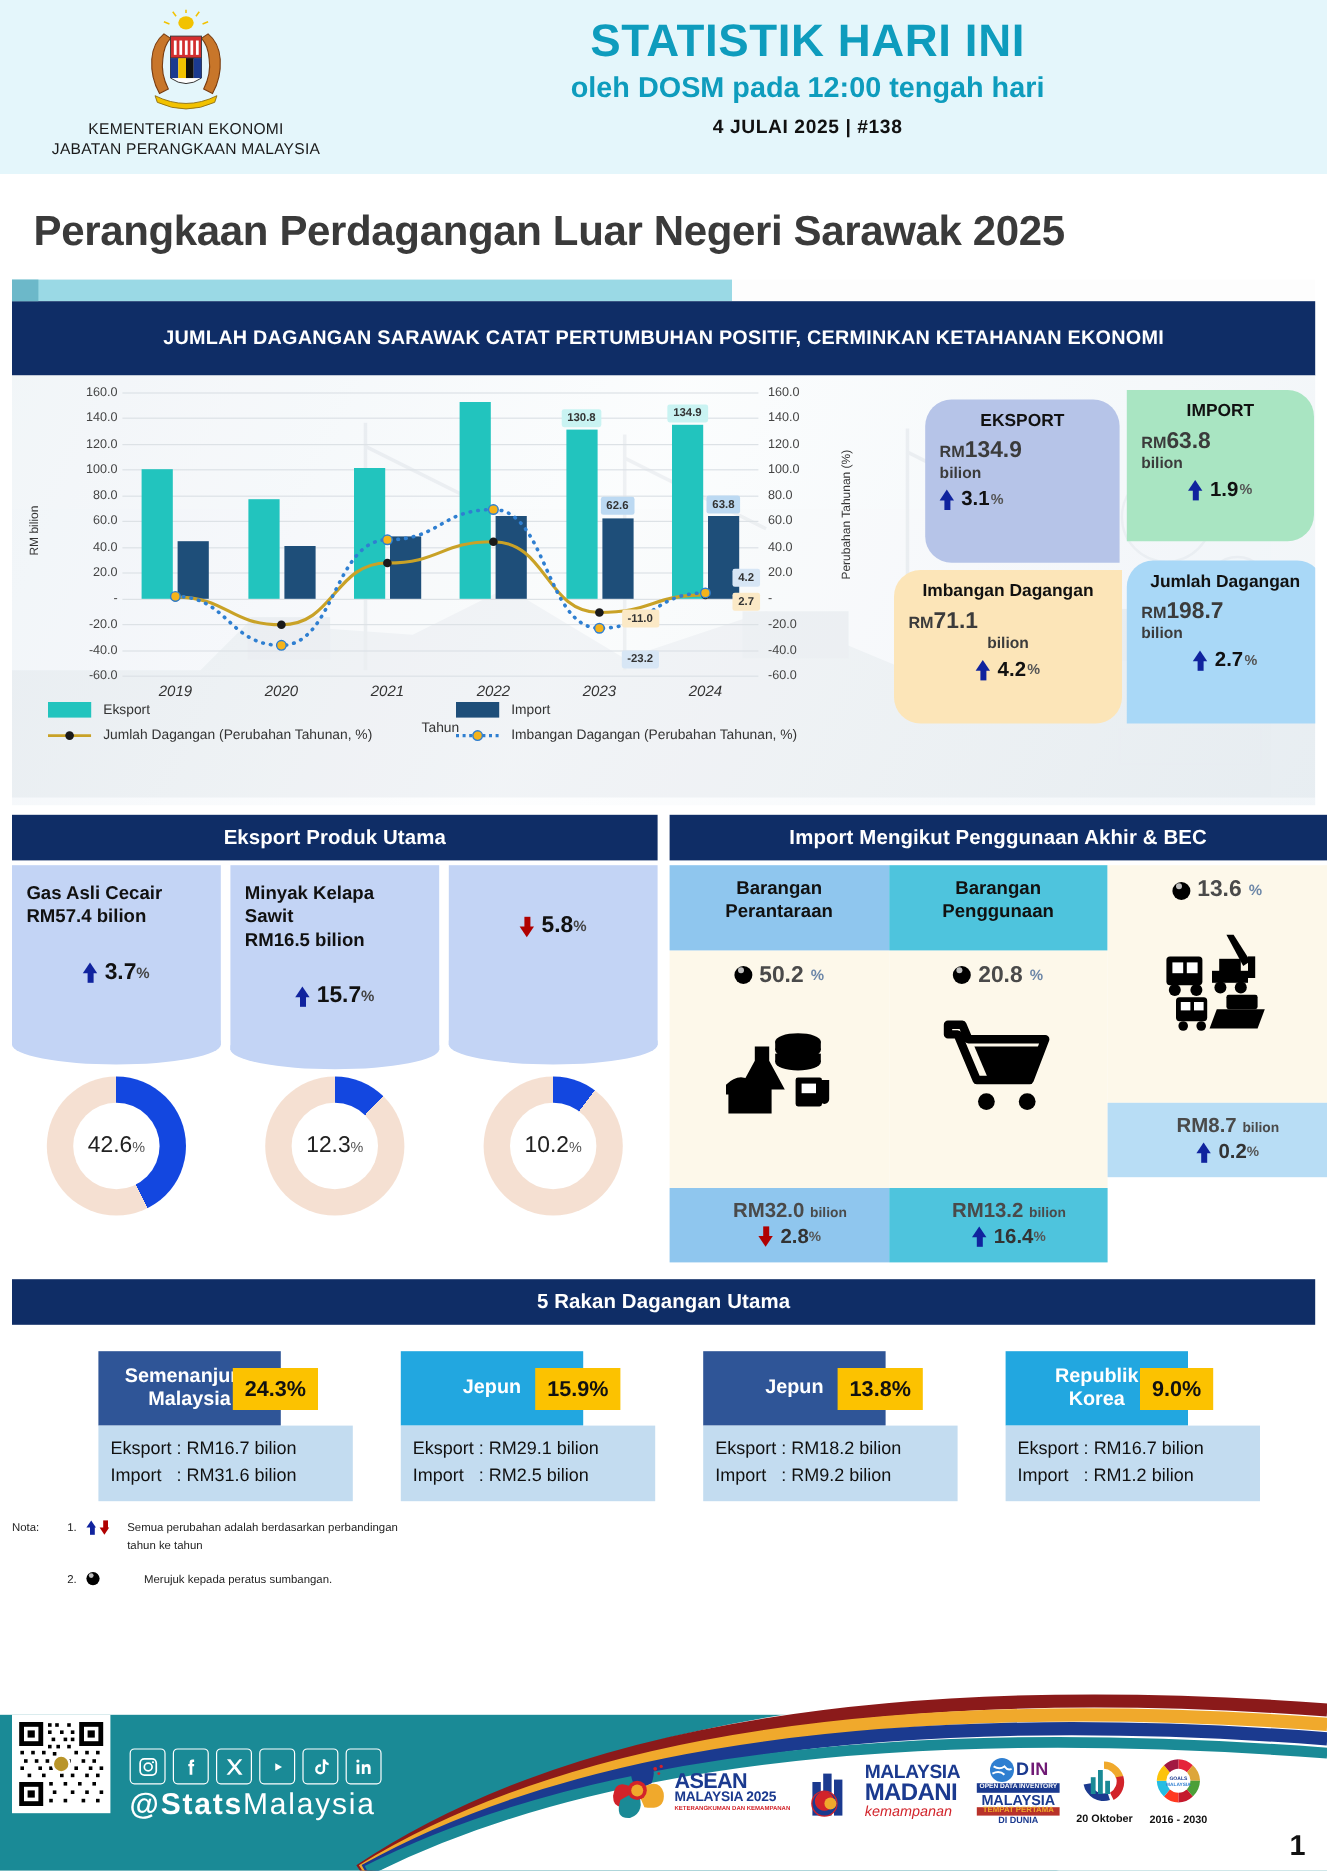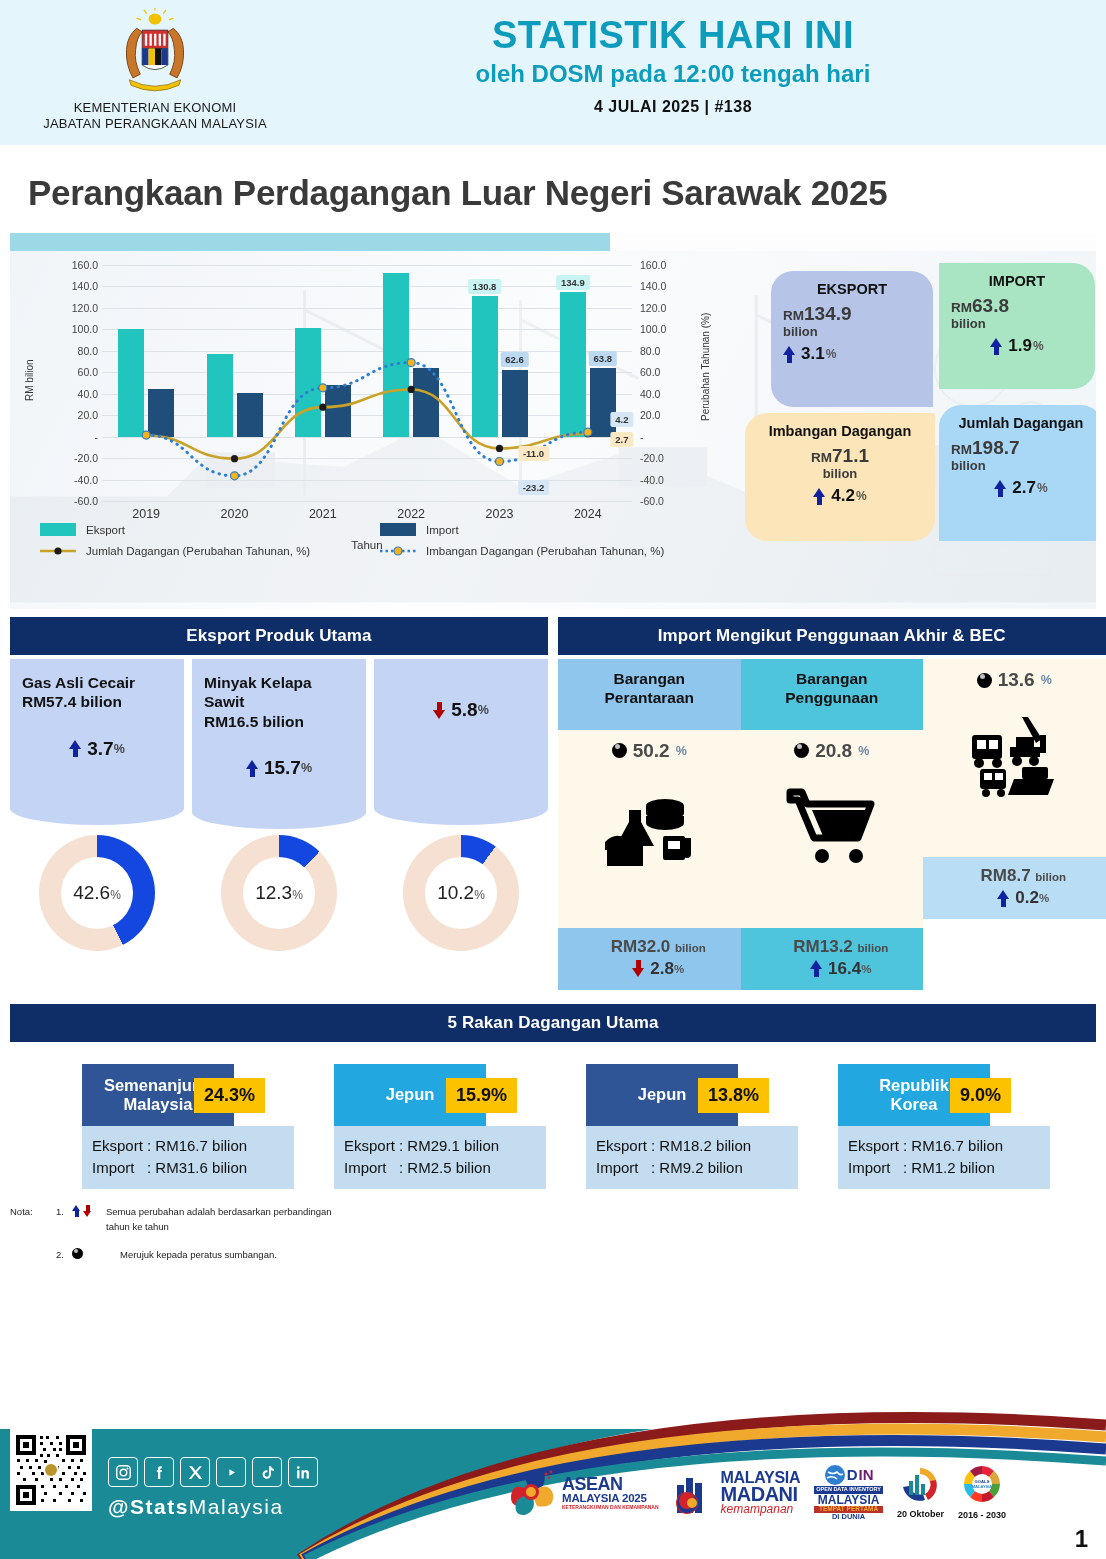--- a/index.html
+++ b/index.html
@@ -49,21 +49,21 @@
   .yaxis-l, .yaxis-r { position:absolute; top:14px; width:48px; height:236px; font-size:10.5px; color:#444; }
   .yaxis-l { left:40px; text-align:right; }
   .yaxis-r { left:626px; text-align:left; }
   .ytick { position:absolute; right:0; transform:translateY(-50%); white-space:nowrap; }
   .yaxis-r .ytick { right:auto; left:4px; }
   .axis-title-l { position:absolute; left:14px; top:150px; font-size:10px; color:#333;
      transform:rotate(-90deg); transform-origin:left top; white-space:nowrap;}
   .axis-title-r { position:absolute; left:690px; top:170px; font-size:10px; color:#333;
      transform:rotate(-90deg); transform-origin:left top; white-space:nowrap;}
   .xlabels { position:absolute; left:92px; top:256px; width:530px; height:18px; }
-  .xlab { position:absolute; font-size:12.5px; color:#333; transform:translateX(-50%); }
+  .xlab { position:absolute; font-size:12.5px; color:#333; transform:translateX(-50%);font-style:italic; }
   .xaxis-title { position:absolute; left:92px; top:288px; width:530px; text-align:center;
       font-size:11.5px; color:#333; }
 
   .bar { position:absolute; bottom:0; }
   .bar.exp { background:#22c4be; }
   .bar.imp { background:#1e4e79; }
 
   .dlabel { position:absolute; font-size:9.5px; font-weight:bold; color:#333;
     padding:2px 5px; border-radius:2px; white-space:nowrap; transform:translateX(-50%); }
   .dl-exp { background:#c9f3f2; }
@@ -168,21 +168,21 @@
   .mini-globe::after { content:""; position:absolute; left:2px; top:1px; width:4px; height:4px;
     border-radius:50%; background:#fff; opacity:.75; }
 
   
   .footer { position:absolute; left:0; bottom:0; width:1106px; height:152px; }
   .foot-teal { position:absolute; left:0; bottom:0; width:1106px; height:130px; background:#1a8a96; }
   .qr { position:absolute; left:10px; bottom:48px; width:82px; height:82px; background:#fff; padding:3px; }
   .social { position:absolute; left:108px; bottom:72px; display:flex; gap:6px; }
   .sbox { width:30px; height:30px; border:1.6px solid #fff; border-radius:4px; display:flex;
     align-items:center; justify-content:center; color:#fff; }
-  .handle { position:absolute; left:108px; bottom:40px; color:#fff; font-size:21px; letter-spacing:1.5px; }
+  .handle { position:absolute; left:108px; bottom:40px; color:#fff; font-size:25px; letter-spacing:1.5px; }
   .handle b { font-weight:bold; }
   .logos { position:absolute; left:505px; bottom:38px; display:flex; align-items:center; gap:14px; }
   .pageno { position:absolute; right:18px; bottom:6px; font-size:24px; font-weight:bold; color:#111; }
 </style>
 </head>
 <body>
 
 <div class="header">
   <div class="crest-wrap">
     <div class="crest">
@@ -220,20 +220,24 @@
     <div class="sh-title">STATISTIK HARI INI</div>
     <div class="sh-sub">oleh DOSM pada 12:00 tengah hari</div>
     <div class="sh-date">4 JULAI 2025   |   #138</div>
   </div>
 </div>
 
 <div class="page-title">Perangkaan Perdagangan Luar Negeri Sarawak 2025</div>
 
 <div class="chart-panel">
   <div class="tab-strip"></div>
+  <div class="banner">
+    <div class="banner-notch"></div>
+    <div class="banner-text">JUMLAH DAGANGAN SARAWAK CATAT PERTUMBUHAN POSITIF, CERMINKAN KETAHANAN EKONOMI</div>
+  </div>
 
   <div class="chart-body">
 
     <svg class="watermark" viewBox="0 0 1106 358">
       <rect x="0" y="0" width="1106" height="358" fill="#e8eef3"></rect>
       <path d="M0 250 L160 250 L200 210 L340 220 L420 180 L520 240 L640 200 L760 250 L900 210 L1106 250 L1106 358 L0 358 Z" fill="#93a6b5"></path>
       <g stroke="#6f8294" stroke-width="3" fill="none">
         <line x1="300" y1="40" x2="300" y2="250"></line>
           <line x1="300" y1="60" x2="420" y2="120"></line>
         <line x1="520" y1="50" x2="520" y2="250"></line>
@@ -395,21 +399,21 @@
         <div class="kpi-u">bilion</div>
         <div class="kpi-d" style="justify-content:center">
           <span class="arrow-up"></span>
           <span>1.9</span>
             <span class="pc">%</span>
         </div>
       </div>
 
       <div class="kpi" style="left:0px; top:150px; width:190px; height:128px; background:#fce5b8; border-radius:22px 0 22px 22px;">
         <div class="kpi-t">Imbangan Dagangan</div>
-        <div class="kpi-v" style="text-align:center"><span class="rm">RM</span><span>71.1</span></div>
+        <div class="kpi-v" style=""><span class="rm">RM</span><span>71.1</span></div>
         <div class="kpi-u" style="text-align:center">bilion</div>
         <div class="kpi-d" style="justify-content:center">
           <span class="arrow-up"></span>
           <span>4.2</span>
             <span class="pc">%</span>
         </div>
       </div>
 
       <div class="kpi" style="left:194px; top:142px; width:164px; height:136px; background:#a9d8f7; border-radius:22px 22px 0 0;">
         <div class="kpi-t">Jumlah Dagangan</div>

